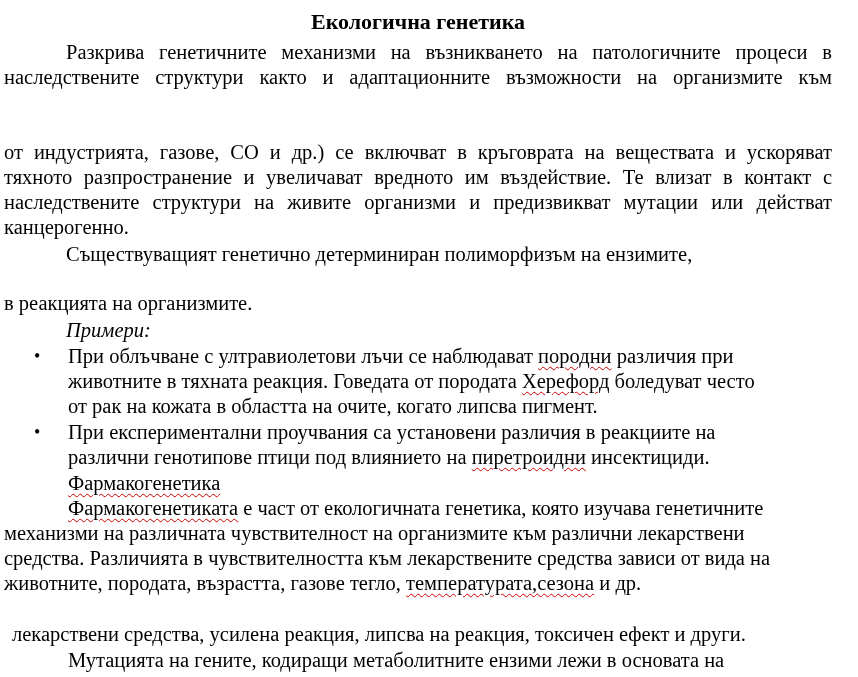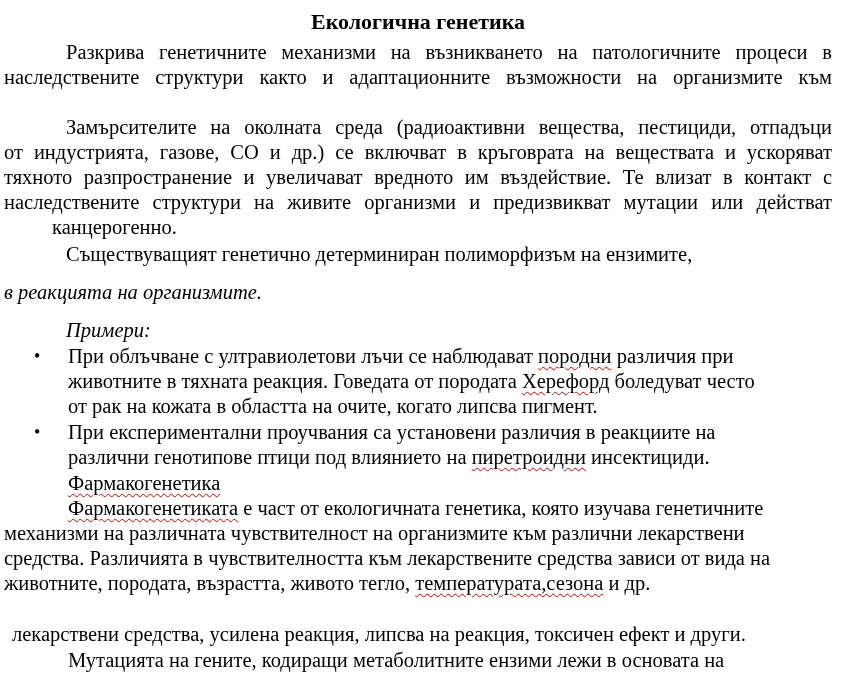--- a/index.html
+++ b/index.html
@@ -32,28 +32,27 @@
   </style>
 </head>
 <body>
 
 <div class="page">
   <div class="title">Екологична генетика</div>
 
   <div class="line just" style="top:40px; left:4px; width:828px; padding-left:62px; box-sizing:border-box;">Разкрива генетичните механизми на възникването на патологичните процеси в</div>
   <div class="line just" style="top:65px;">наследствените структури както и адаптационните възможности на организмите към</div>
 
-  <div class="line just" style="top:115px; width:828px; padding-left:62px; box-sizing:border-box;">Замърсителите на околната среда (радиоактивни вещества, пестициди, отпадъци</div>
   <div class="line just" style="top:140px;">от индустрията, газове, СО и др.) се включват в кръговрата на веществата и ускоряват</div>
   <div class="line just" style="top:165px;">тяхното разпространение и увеличават вредното им въздействие. Те влизат в контакт с</div>
   <div class="line just" style="top:190px;">наследствените структури на живите организми и предизвикват мутации или действат</div>
-  <div class="line" style="top:215px;margin-left:48px;">канцерогенно.</div>
+  <div class="line" style="top:215px;">канцерогенно.</div>
 
   <div class="line" style="top:242px; left:66px;">Съществуващият генетично детерминиран полиморфизъм на ензимите,</div>
-  <div class="line" style="top:280px;font-style:italic;">в реакцията на организмите.</div>
+  <div class="line" style="top:291px;">в реакцията на организмите.</div>
 
   <div class="line italic" style="top:318px; left:66px;">Примери:</div>
 
   <div class="bullet" style="top:344px;">•</div>
   <div class="line" style="top:369px; left:68px;">
     <span>животните в тяхната реакция. Говедата от породата </span><span class="sp">Херефорд</span><span> боледуват често</span>
   </div>
   <div class="line" style="top:344px; left:68px;">
     <span>При облъчване с ултравиолетови лъчи се наблюдават </span><span class="sp">породни</span><span> различия при</span>
   </div>
@@ -66,19 +65,19 @@
   </div>
 
   <div class="line sub" style="top:471px; left:68px;">Фармакогенетика</div>
 
   <div class="line" style="top:496px; left:68px;">
     <span class="sp">Фармакогенетиката</span><span> е част от екологичната генетика, която изучава генетичните</span>
   </div>
   <div class="line" style="top:521px;">механизми на различната чувствителност на организмите към различни лекарствени</div>
   <div class="line" style="top:546px;">средства. Различията в чувствителността към лекарствените средства зависи от вида на</div>
   <div class="line" style="top:571px;">
-    <span>животните, породата, възрастта, живото тегло, </span><span class="sp">температурата,сезона</span><span> и др.</span>
+    <span>животните, породата, възрастта, газове тегло, </span><span class="sp">температурата,сезона</span><span> и др.</span>
   </div>
 
   <div class="line" style="top:622px;margin-left:8px;">лекарствени средства, усилена реакция, липсва на реакция, токсичен ефект и други.</div>
 
   <div class="line" style="top:648px; left:68px;text-align:center;">Мутацията на гените, кодиращи метаболитните ензими лежи в основата на</div>
 </div>
 
 </body></html>

